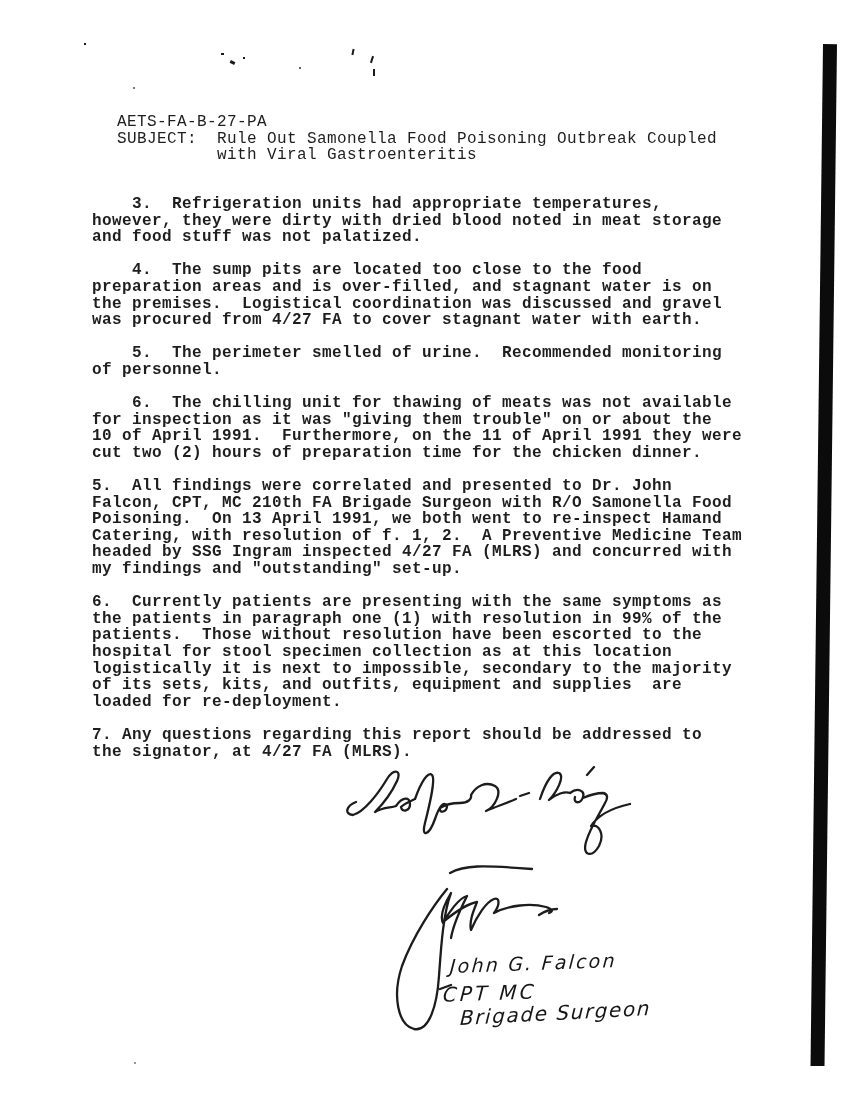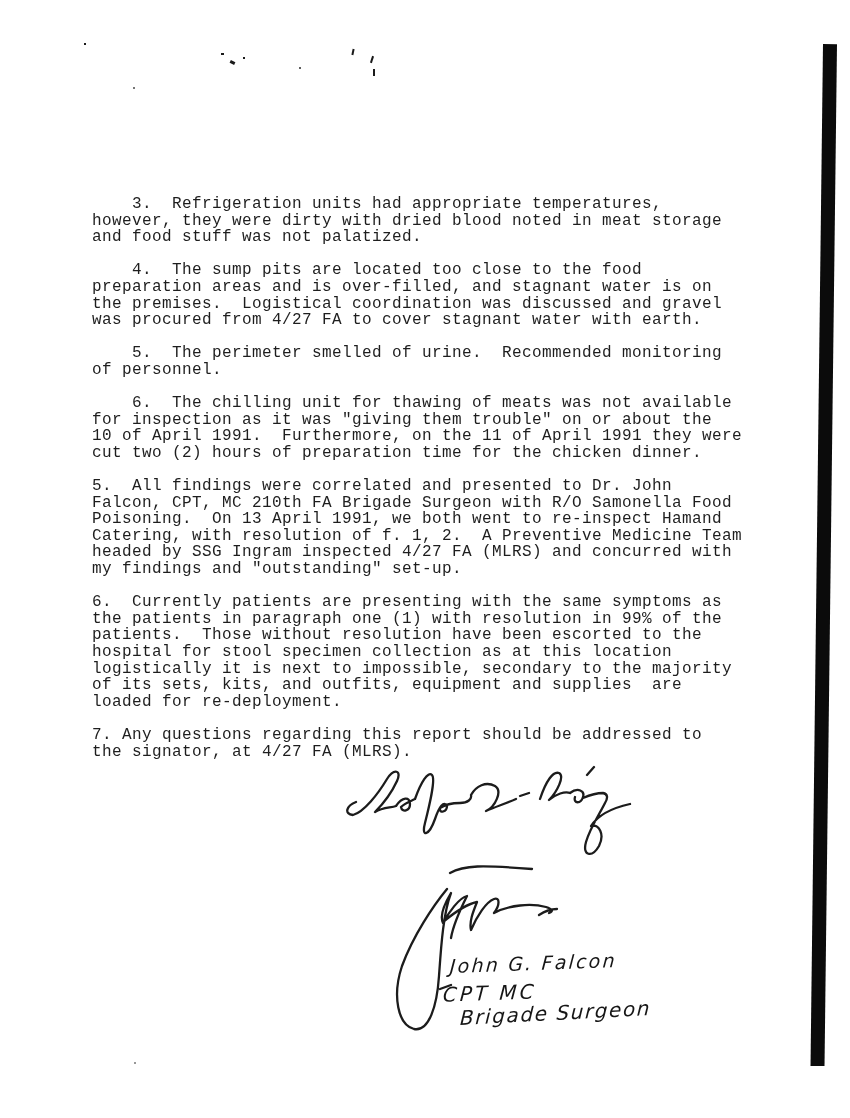--- a/index.html
+++ b/index.html
@@ -15,21 +15,21 @@
     margin: 0;
     position: absolute;
     font-family: "Liberation Mono", "DejaVu Sans Mono", monospace;
     font-size: 16px;
     letter-spacing: 0.4px;
     line-height: 16.6px;
     color: #1e1e1e;
     white-space: pre;
   }
   .header-pre { left: 117px; top: 114px; }
-  .body-pre   { left: 92px;  top: 196px; }
+  .body-pre   { left: 92px;  top: 196px; font-weight: bold; }
   .sigtyped-pre { left: 397px; top: 824px; line-height: 17.3px; }
 
   .sig-svg { position: absolute; }
   .sig1 { left: 340px; top: 764px; width: 300px; height: 114px; }
   .sig2 { left: 385px; top: 886px; width: 200px; height: 152px; }
   .sig-svg path {
     fill: none;
     stroke: #1c1c1c;
     stroke-width: 2.3;
     stroke-linecap: round;
@@ -65,20 +65,23 @@
   .sp7 { left: 373px; top: 69px;  width: 2px; height: 7px; }
   .sp8 { left: 299px; top: 67px;  width: 2px; height: 2px; opacity: .7; }
   .sp9 { left: 133px; top: 87px;  width: 2px; height: 2px; opacity: .6; }
   .sp10{ left: 134px; top: 1062px;width: 2px; height: 2px; opacity: .45; }
 </style>
 </head>
 <body>
 
 <div class="page">
 
+  <pre class="mono header-pre">AETS-FA-B-27-PA
+SUBJECT:  Rule Out Samonella Food Poisoning Outbreak Coupled
+          with Viral Gastroenteritis</pre>
 
   <pre class="mono body-pre">    3.  Refrigeration units had appropriate temperatures,
 however, they were dirty with dried blood noted in meat storage
 and food stuff was not palatized.
 
     4.  The sump pits are located too close to the food
 preparation areas and is over-filled, and stagnant water is on
 the premises.  Logistical coordination was discussed and gravel
 was procured from 4/27 FA to cover stagnant water with earth.
 

